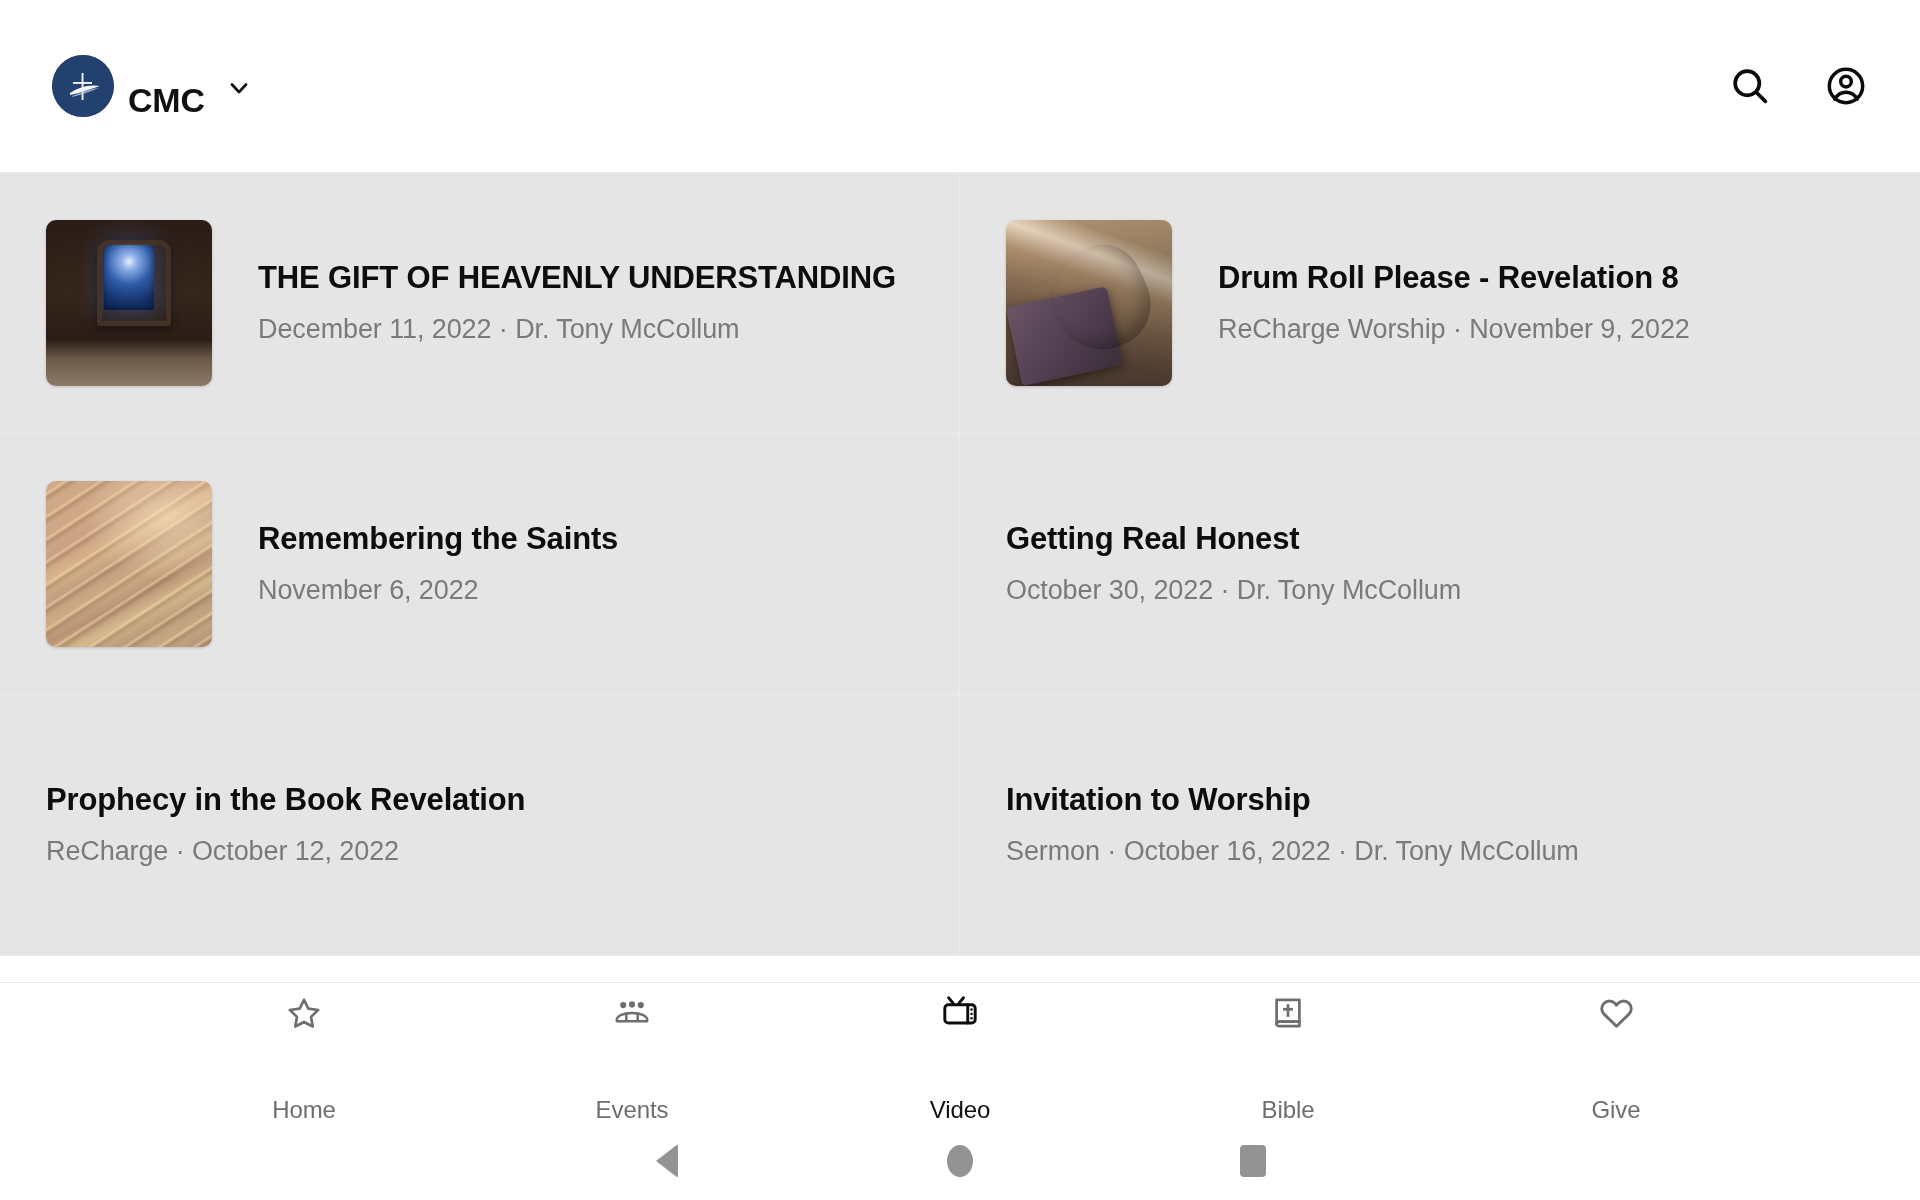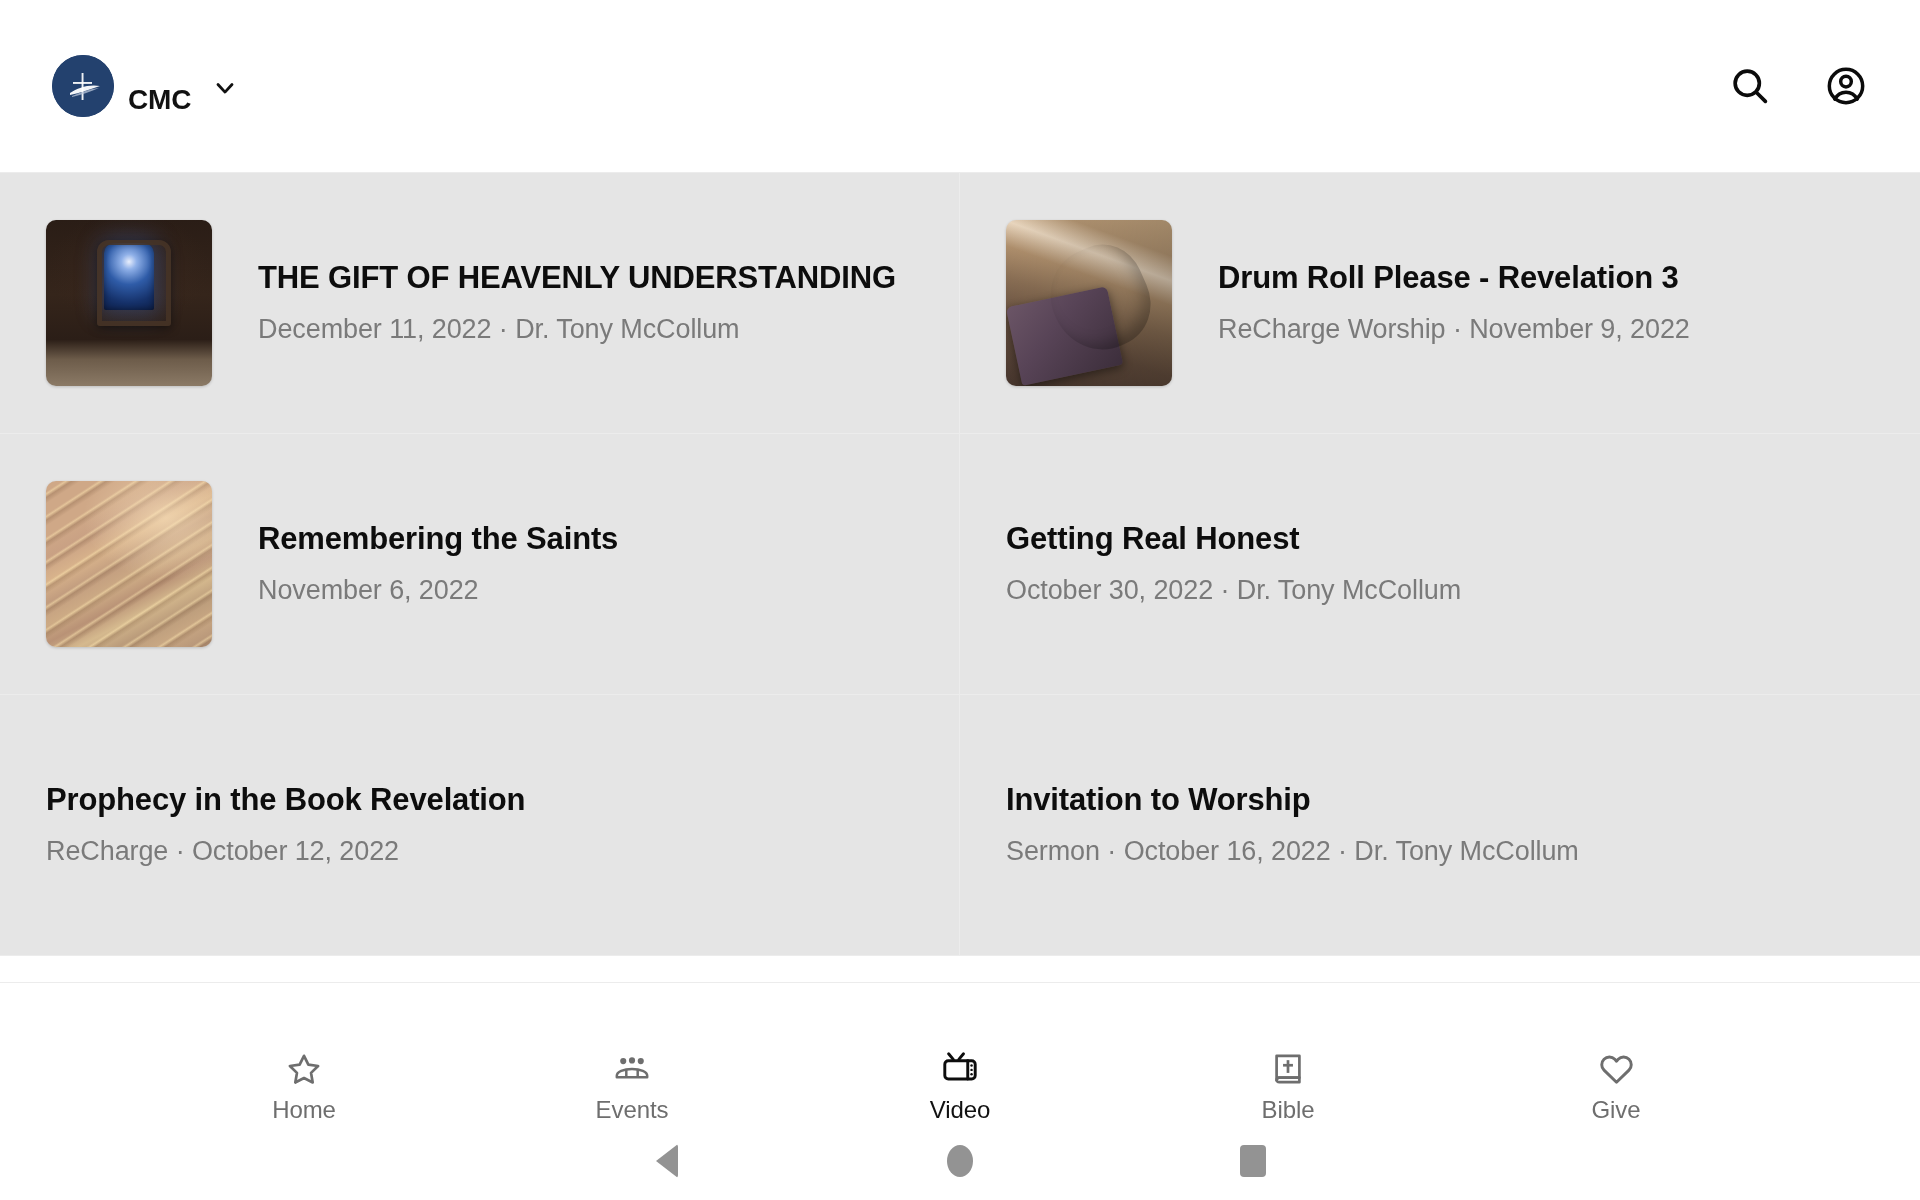--- a/index.html
+++ b/index.html
@@ -46,21 +46,21 @@
     border-radius: 50%;
     background: #23416e;
     display: flex;
     align-items: center;
     justify-content: center;
     overflow: hidden;
     flex: 0 0 62px;
   }
 
   .brand-name {
-    font-size: 28px;
+    font-size: 34px;
     font-weight: 700;
     color: #111111;
     letter-spacing: -0.2px;
     line-height: 1;
     margin-top: 28px;
   }
 
   .brand-caret {
     display: flex;
     align-items: center;
@@ -267,21 +267,21 @@
     border-top: 1px solid #ececec;
     background: #ffffff;
     padding: 0 140px;
   }
 
   .tab {
     flex: 1 1 0;
     display: flex;
     flex-direction: column;
     align-items: center;
-    justify-content: flex-end;
+    justify-content: space-between;
     gap: 9px;
     cursor: pointer;
     height: 100%;
     padding-top: 10px;
   }
 
   .tab-icon {
     height: 40px;
     display: flex;
     align-items: center;
@@ -390,21 +390,21 @@
           <div class="card-title">THE GIFT OF HEAVENLY UNDERSTANDING</div>
           <div class="card-meta">December 11, 2022 · Dr. Tony McCollum</div>
         </div>
       </div>
 
       <div class="card">
         <div class="thumb">
           <div class="art-prayer"></div>
         </div>
         <div class="card-text">
-          <div class="card-title">Drum Roll Please - Revelation 3</div>
+          <div class="card-title">Drum Roll Please - Revelation 8</div>
           <div class="card-meta">ReCharge Worship · November 9, 2022</div>
         </div>
       </div>
 
       <div class="card">
         <div class="thumb">
           <div class="art-gold"></div>
         </div>
         <div class="card-text">
           <div class="card-title">Remembering the Saints</div>

